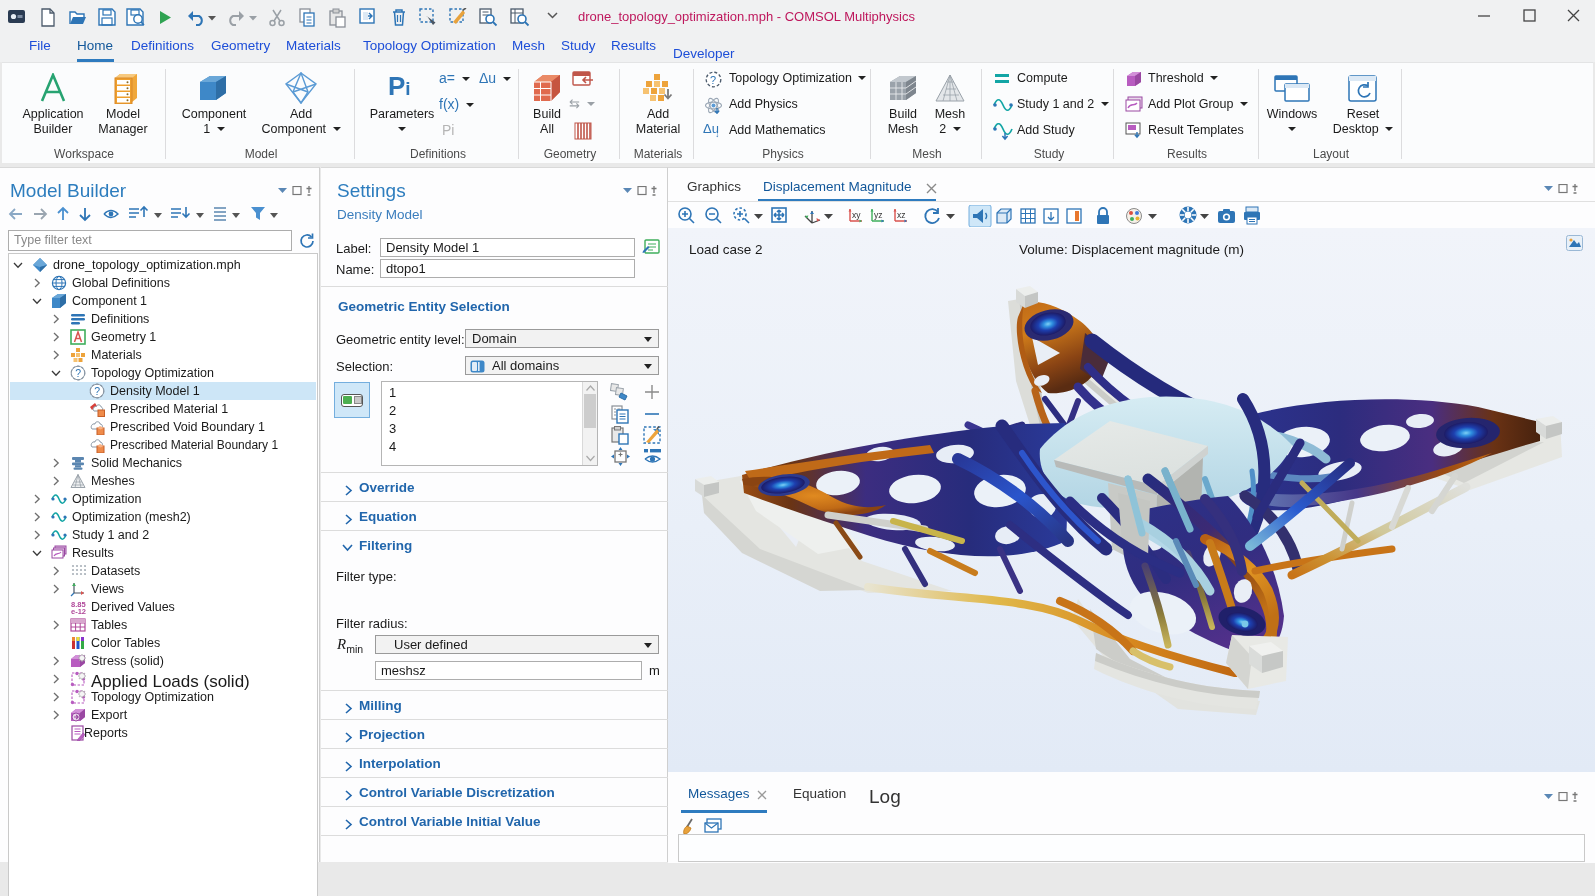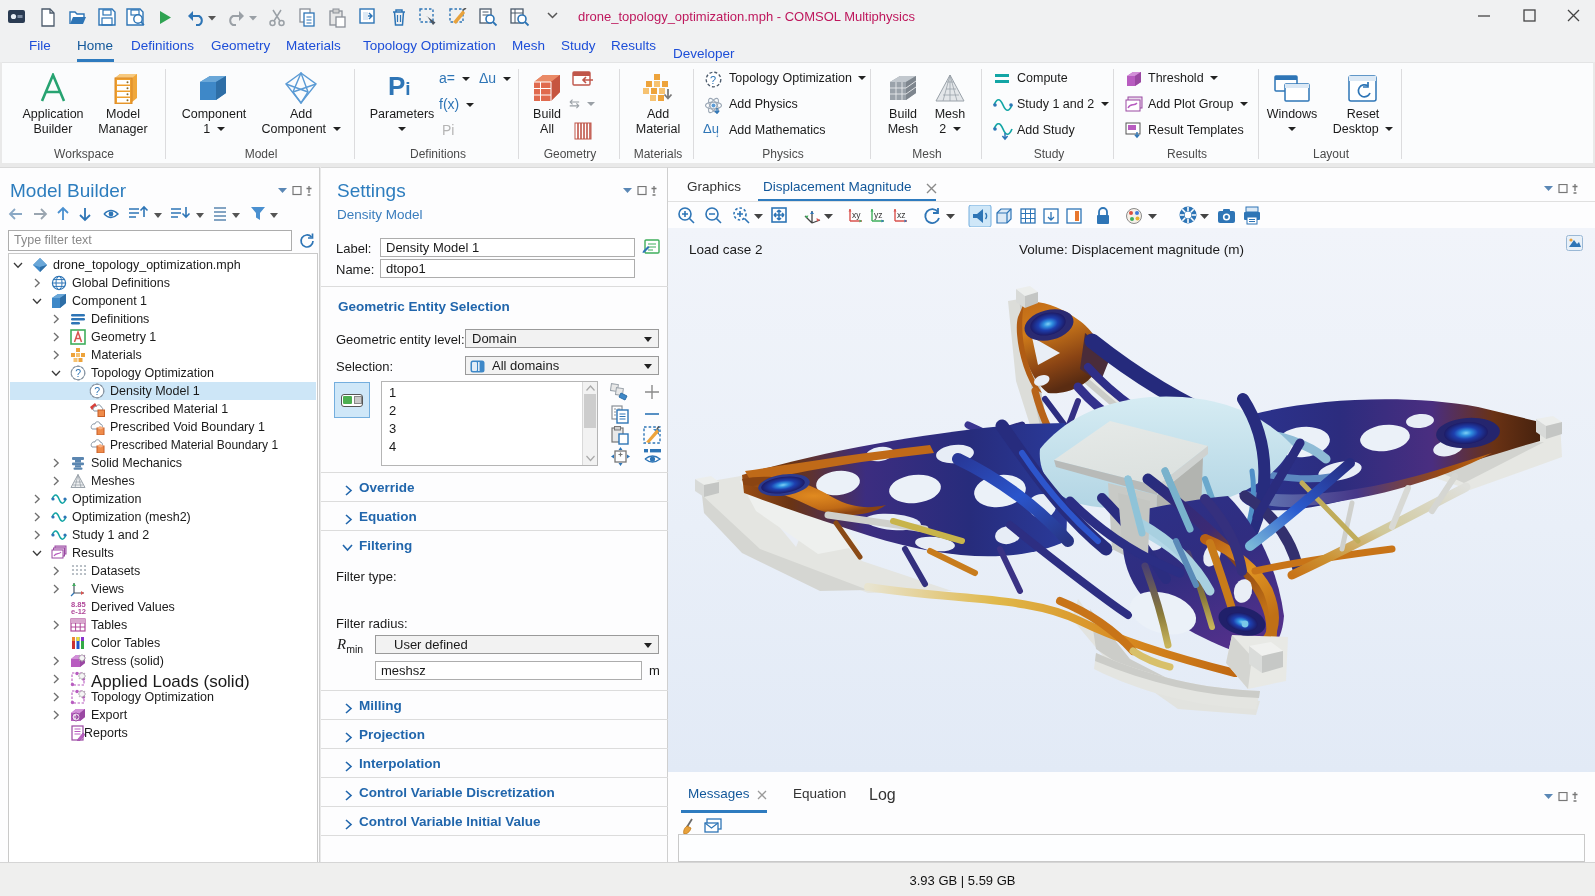--- a/index.html
+++ b/index.html
@@ -1255,35 +1255,32 @@
         <rect x="0.5" y="0.5" width="16" height="15" rx="2" fill="#e8f0f8" stroke="#9ab8d5"></rect>
         <path d="M3 12 L8 5 l3 4 2 -2 2 5 z" fill="#2e75b6"></path>
         <circle cx="5" cy="5" r="1.6" fill="#e8a23c"></circle>
       </svg>
     <div class="abs" style="left:0;top:605px;width:927px;height:90px;background:#fdfdfe;">
       <div class="abs" style="left:20px;top:13px;font-size:13.5px;color:#12579a;">Messages</div>
       <svg class="abs" style="left:89px;top:17px" width="10" height="10" viewBox="0 0 10 10">
           <path d="M1 1 L9 9 M9 1 L1 9" stroke="#9a9a9a" stroke-width="1.3"></path>
         </svg>
       <div class="abs" style="left:125px;top:13px;font-size:13.5px;color:#333;">Equation</div>
-      <div class="abs" style="left:201px;top:13px;font-size:16px;color:#333;">Log</div>
+      <div class="abs" style="left:201px;top:13px;font-size:19px;color:#333;">Log</div>
       <div class="abs" style="left:13px;top:37px;width:86px;height:3px;background:#2e7bbf;"></div>
       <svg class="abs" style="left:876px;top:19px" width="36" height="10" viewBox="0 0 36 10">
           <path d="M0 2 l4.5 5 4.5 -5 z" fill="#5a87b5"></path>
           <rect x="15" y="0.5" width="8" height="8" fill="none" stroke="#777" stroke-width="1.2"></rect>
           <path d="M31 0 v7 M28.5 2.5 h5 M29.5 9 h3" stroke="#777" stroke-width="1.3"></path>
         </svg>
       <svg class="abs" style="left:14px;top:45px" width="16" height="17" viewBox="0 0 16 17">
           <path d="M10 1 L5 9" stroke="#6a6a6a" stroke-width="1.8"></path>
           <path d="M5 8 c-3 2 -4 6 -3 8 c3 0 6 -2 7 -6 z" fill="#e8a23c" stroke="#c07818" stroke-width="0.8"></path>
         </svg>
       <svg class="abs" style="left:36px;top:45px" width="19" height="17" viewBox="0 0 19 17">
           <rect x="3" y="1" width="14" height="10" fill="#fff" stroke="#2e75b6" stroke-width="1.3"></rect>
           <rect x="1" y="5" width="13" height="9" fill="#fff" stroke="#2e75b6" stroke-width="1.3"></rect>
           <path d="M1 5 l6.5 5 6.5 -5" fill="none" stroke="#2e75b6" stroke-width="1.1"></path>
         </svg>
       <div class="abs" style="left:10px;top:61px;width:907px;height:28px;background:#fdfeff;border:1px solid #c9c9c9;"></div>
     </div>
   </div>
-  <div id="statusbar">
-    <div class="abs" style="left:0;top:10px;width:1925px;text-align:center;font-size:13px;color:#111;">3.93 GB | 5.59 GB</div>
-  </div>
 </div>
 
 </body></html>

